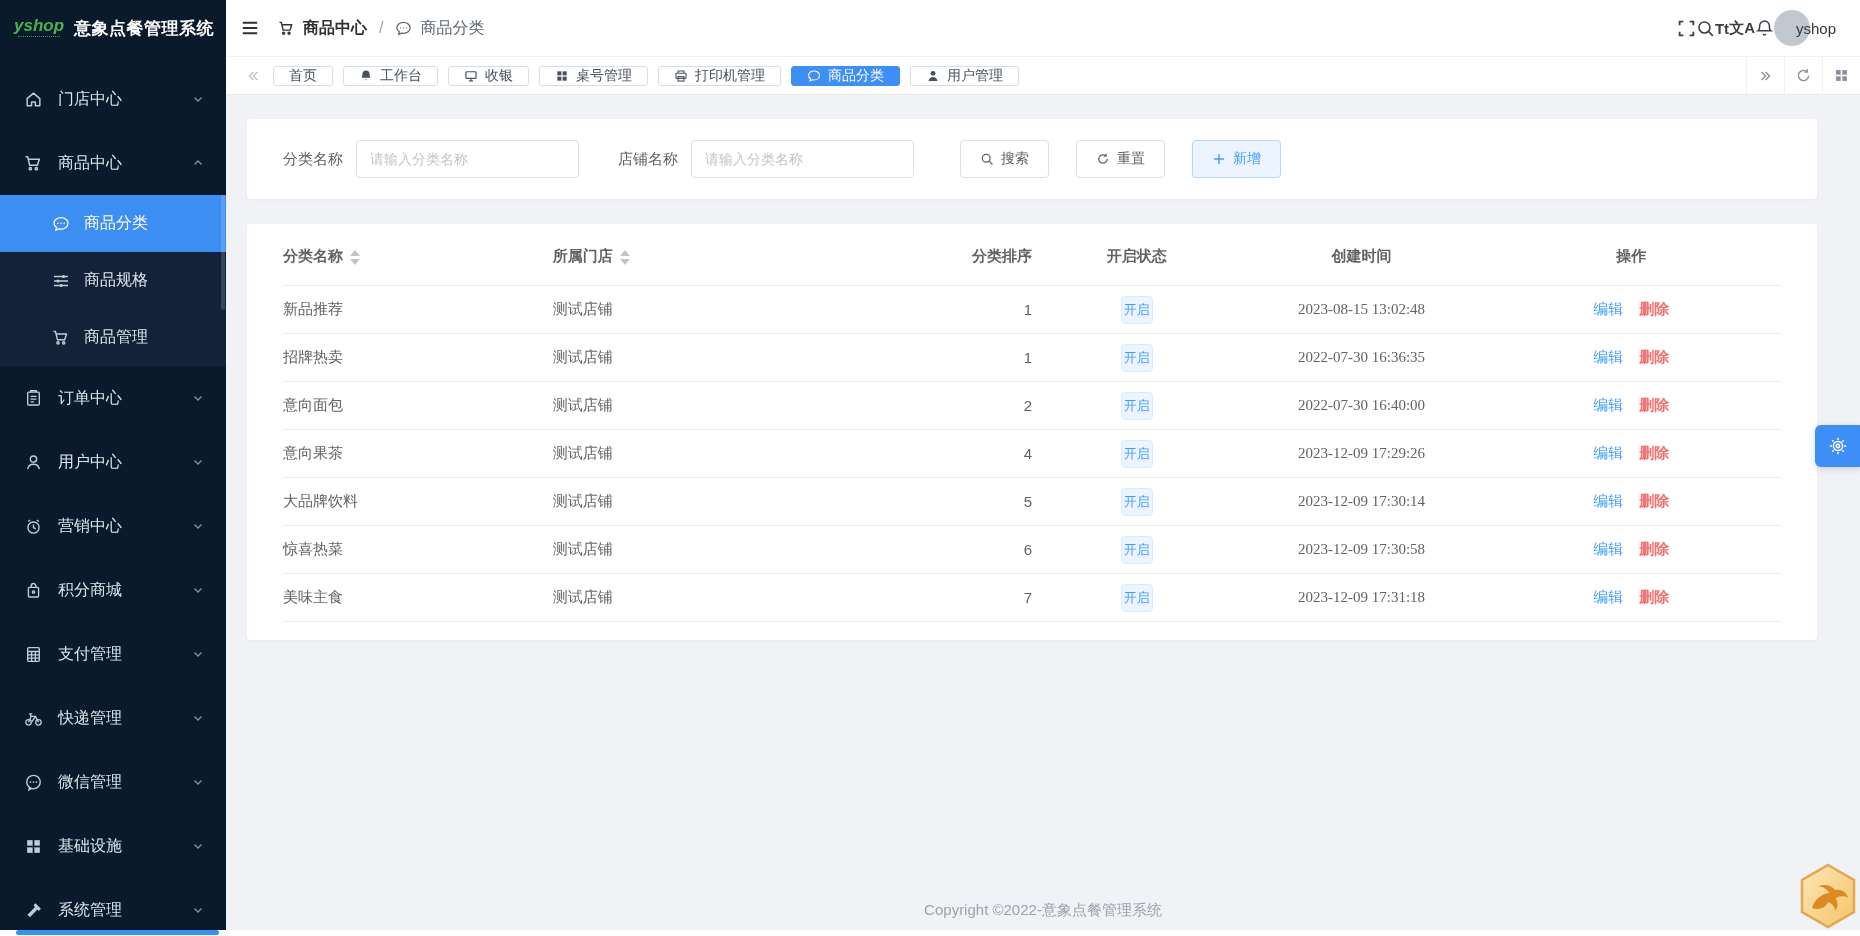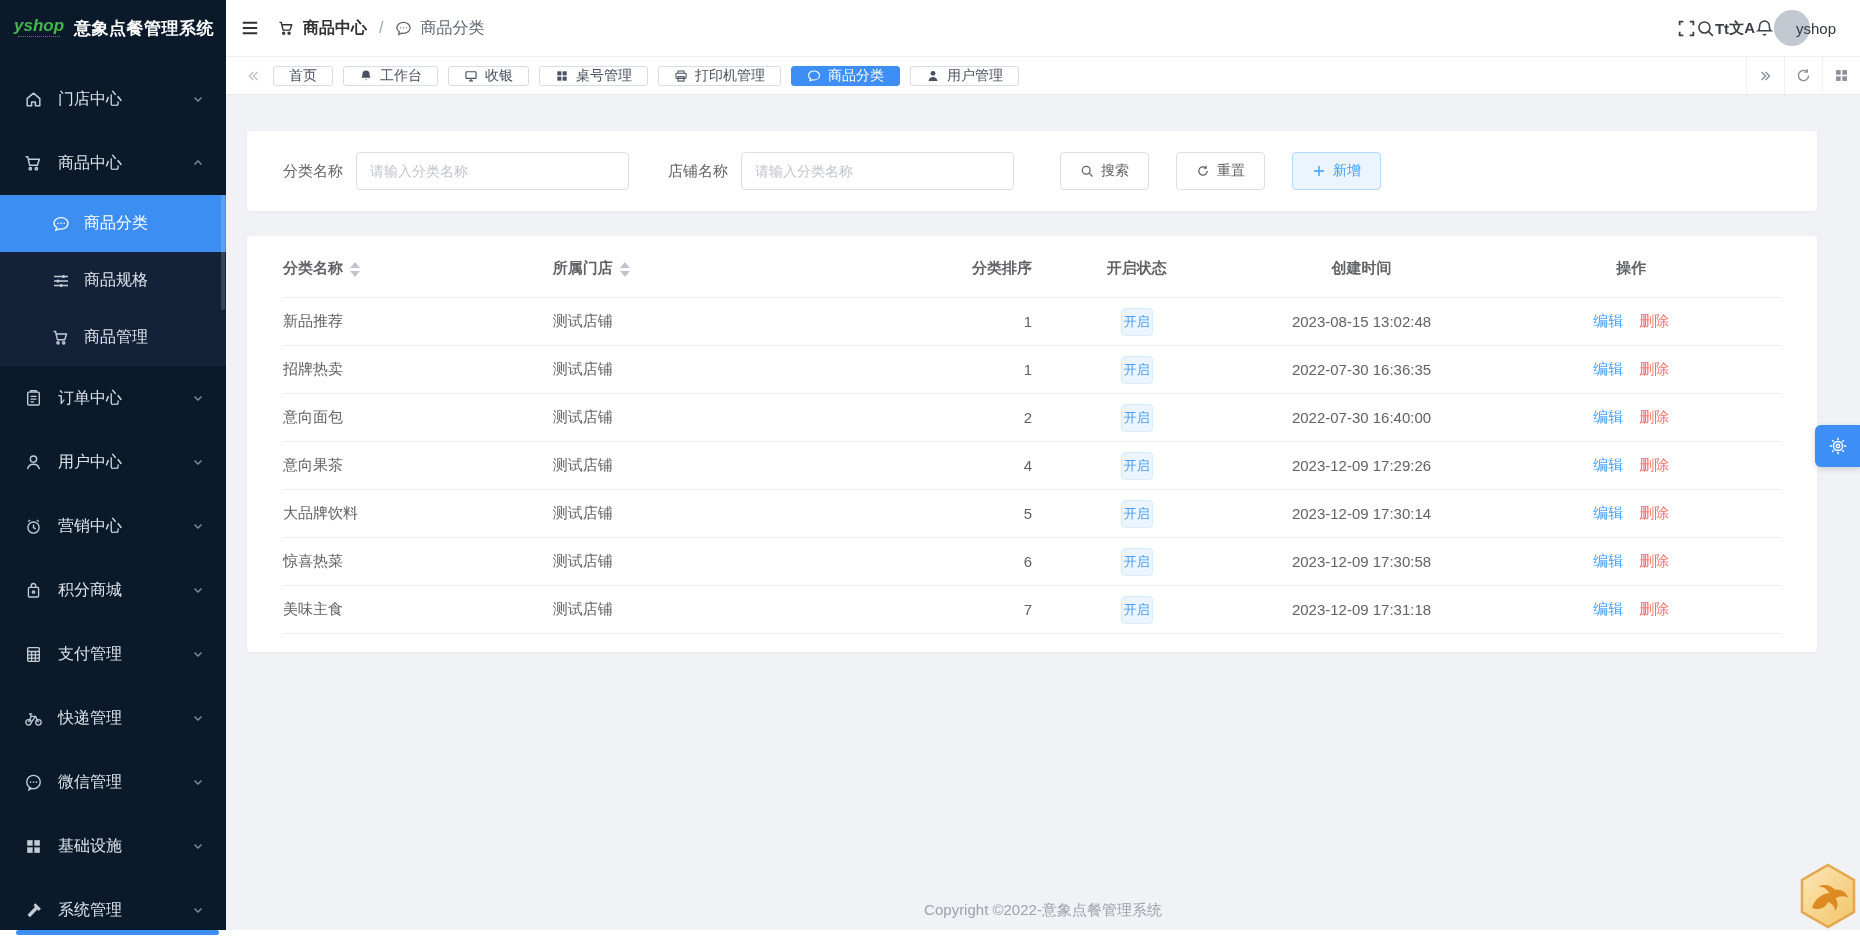--- a/index.html
+++ b/index.html
@@ -43,47 +43,47 @@
 
   .tabsbar { height:38px; background:#fff; display:flex; align-items:center; position:relative; border-bottom:1px solid #e8eaee; padding-left:19px; }
   .tab-arrow { color:#c0c4cc; margin-right:12px; cursor:pointer; }
   .tabs { display:flex; gap:10px; align-items:center; }
   .tab { height:15px; display:flex; align-items:center; gap:7px; padding:9px 15px; border:1px solid #d8dce5; border-radius:3px; background:#fff; color:#495060; font-size:14px; cursor:pointer; }
   .tab .ic { width:14px; height:14px; }
   .tab.active { background:#3d8ef7; border-color:#3d8ef7; color:#fff; }
   .tab-controls { position:absolute; right:0; top:0; height:100%; display:flex; background:#fff; }
   .tctl { width:38px; display:flex; align-items:center; justify-content:center; border-left:1px solid #eef0f2; color:#8a8f99; cursor:pointer; }
 
-  .content { flex:1; position:relative; overflow:hidden;margin-top:12px; }
+  .content { flex:1; position:relative; overflow:hidden; }
 
   .card { background:#fff; border-radius:4px; box-shadow:0 1px 3px rgba(0,0,0,.04); }
   .search-card { margin:24px 43px 0 21px; height:80px; display:flex; align-items:center; padding:0 36px; }
   .flabel { font-size:15px; color:#606266; margin-right:13px; white-space:nowrap; }
-  .finput { width:273px; height:38px; border:1px solid #dcdfe6; border-radius:4px; padding:0 13px; font-size:14px; color:#606266; outline:none; font-family:inherit; }
+  .finput { width:223px; height:38px; border:1px solid #dcdfe6; border-radius:4px; padding:0 13px; font-size:14px; color:#606266; outline:none; font-family:inherit; }
   .finput::placeholder { color:#c0c4cc; }
   .gap1 { width:39px; } .gap2 { width:46px; }
   .btn { height:38px; display:flex; align-items:center; gap:7px; padding:0 19px; border:1px solid #dcdfe6; border-radius:4px; background:#fff; color:#606266; font-size:14px; cursor:pointer; margin-right:27px; font-family:inherit; }
   .btn .ic { width:14px; height:14px; }
   .btn-add { background:#ecf5ff; border-color:#b3d8ff; color:#409eff; margin-right:0; }
 
   .table-card { margin:25px 43px 0 21px; padding:4px 36px 18px; }
   .tr { display:flex; align-items:center; border-bottom:1px solid #ebeef5; }
   .th-row { height:58px; color:#909399; font-weight:bold; font-size:15px; }
   .td { font-size:15px; color:#606266; }
   .row { height:48px; }
   .c1 { width:18%; } .c2 { width:18.5%; } .c3 { width:13.5%; text-align:right; }
-  .c4 { width:14%; text-align:center; } .c5 { width:16%; text-align:center; } .c6 { width:20%; text-align:center; }
+  .c4 { width:14%; text-align:center; } .c5 { width:16%; text-align:center;font-family:Liberation Serif, serif; } .c6 { width:20%; text-align:center; }
   .caret { display:inline-flex; flex-direction:column; gap:3px; margin-left:7px; vertical-align:middle; cursor:pointer; }
   .caret i { width:0; height:0; border-left:5px solid transparent; border-right:5px solid transparent; }
   .caret .up { border-bottom:6px solid #c0c4cc; }
   .caret .dn { border-top:6px solid #c0c4cc; }
   .badge { display:inline-block; background:#ecf5ff; border:1px solid #d9ecff; color:#409eff; border-radius:4px; padding:4px 2px; font-size:13px; }
   .lnk { cursor:pointer; font-size:15px; text-decoration:none; }
   .lnk-edit { color:#409eff; margin-right:16px; }
-  .lnk-del { color:#f56c6c; }
+  .lnk-del { color:#f56c6c;font-weight:bold; }
 
   .copyright { position:absolute; left:0; right:0; bottom:16px; text-align:center; color:#9ca3af; font-size:15px; }
 
   
   .gear-fab { position:fixed; right:0; top:425px; width:45px; height:42px; background:#3d8ef7; border-radius:6px 0 0 6px; display:flex; align-items:center; justify-content:center; cursor:pointer; box-shadow:0 2px 6px rgba(0,0,0,.15); }
   .bird-fab { position:fixed; right:3px; bottom:7px; cursor:pointer; }
   .hscroll { position:fixed; left:0; right:0; bottom:0; height:6px; background:#fff; }
   .hthumb { position:absolute; left:16px; top:0; width:203px; height:5px; background:#3d8ef2; border-radius:3px; cursor:pointer; }
 </style>
 </head>

